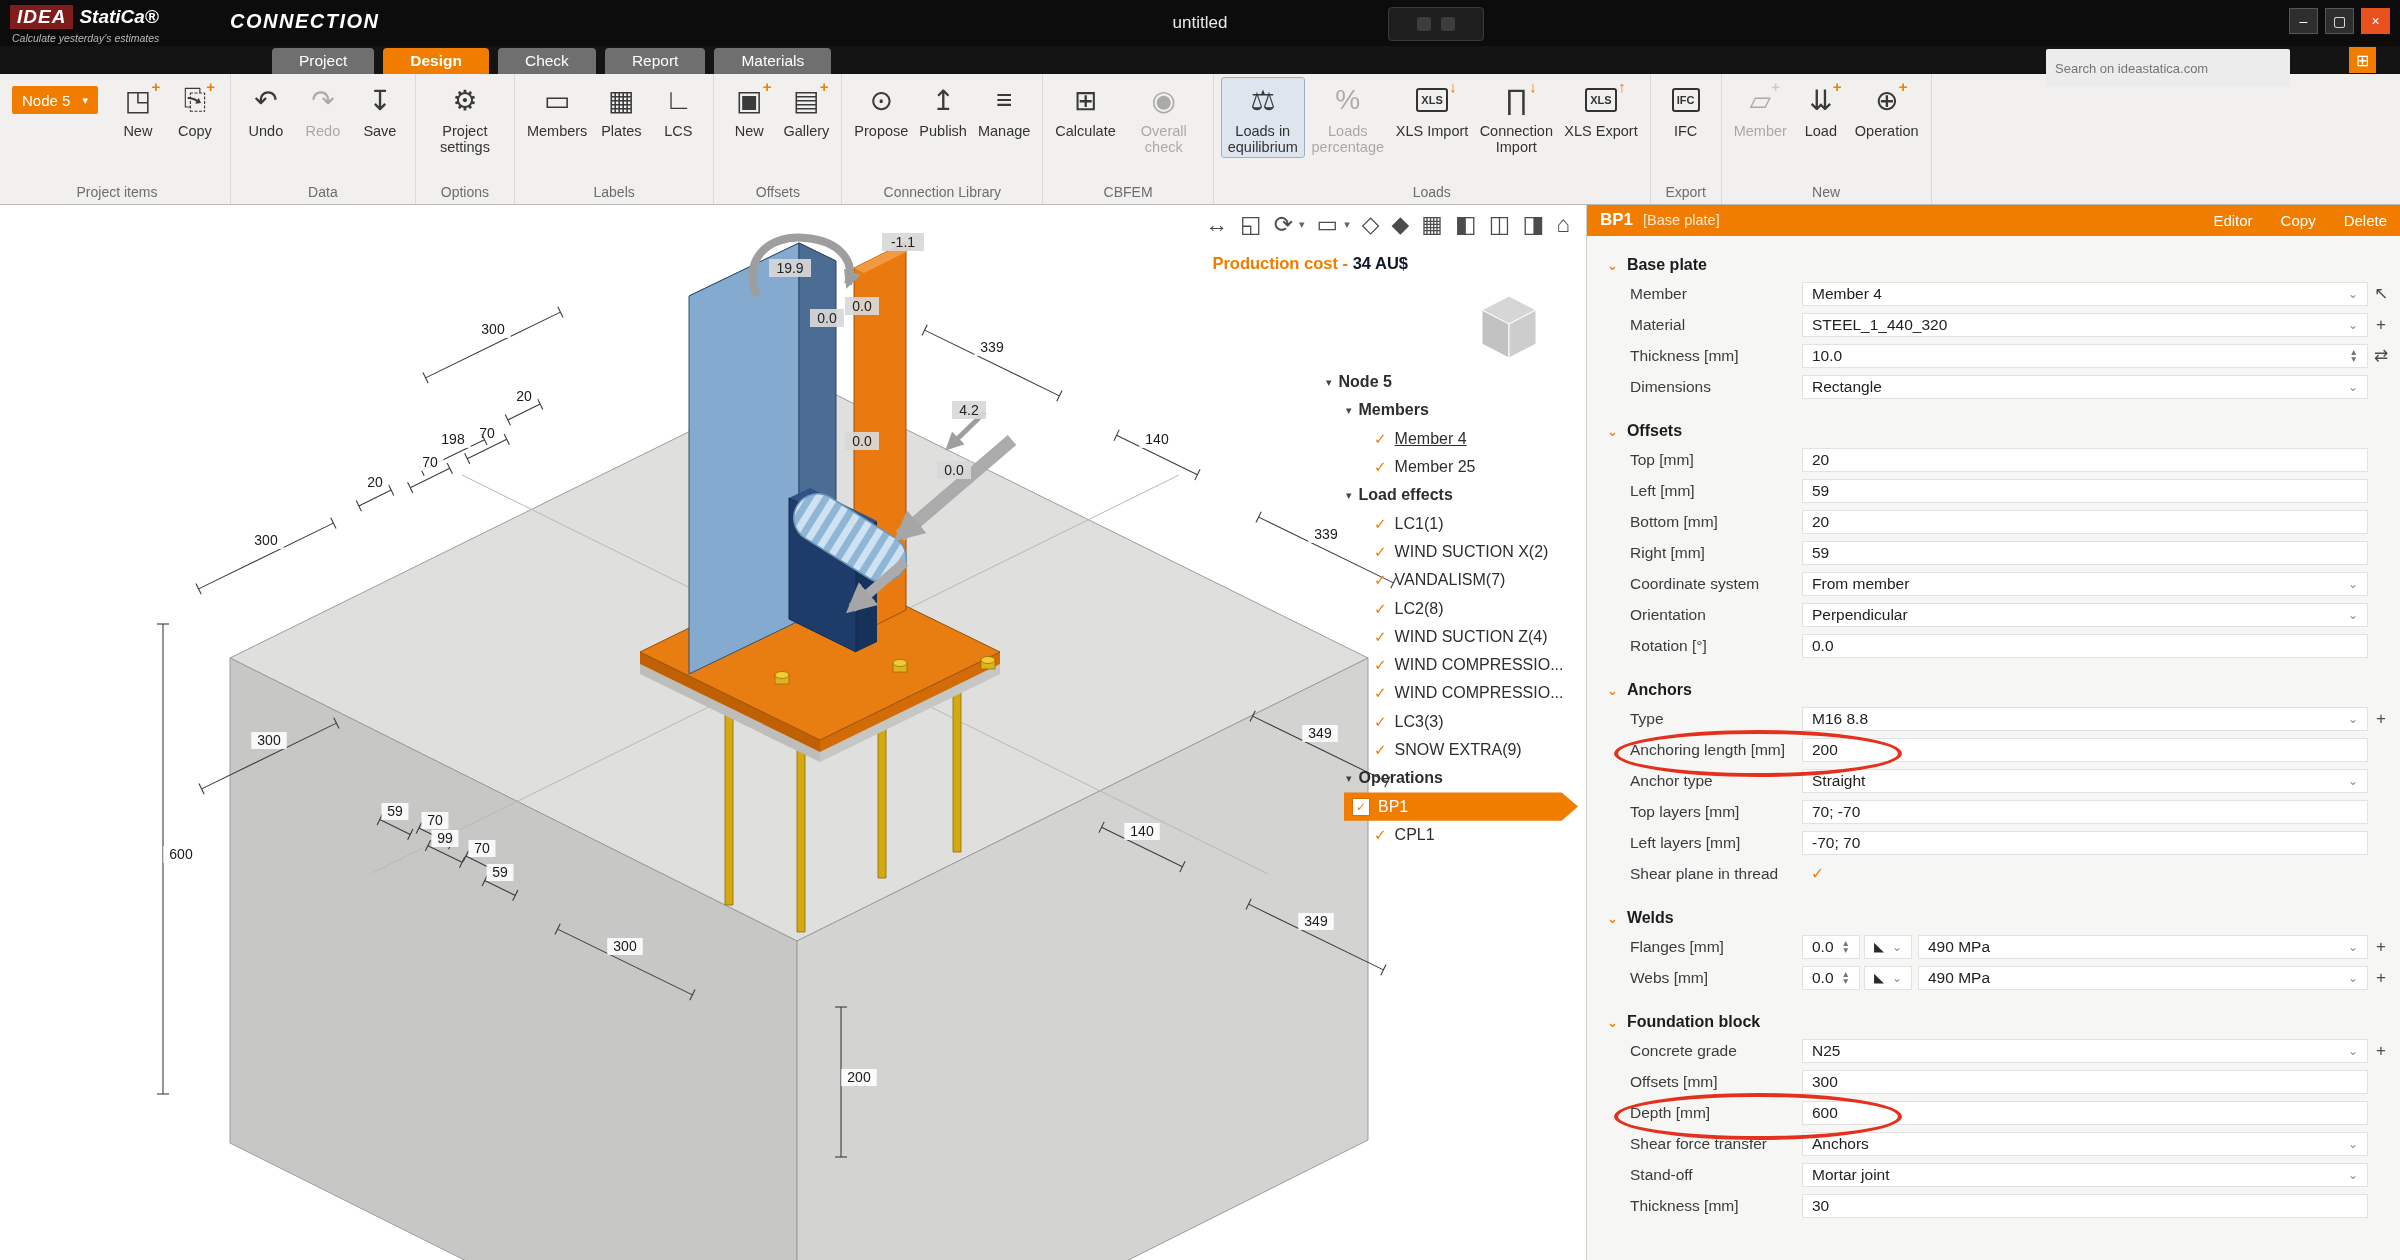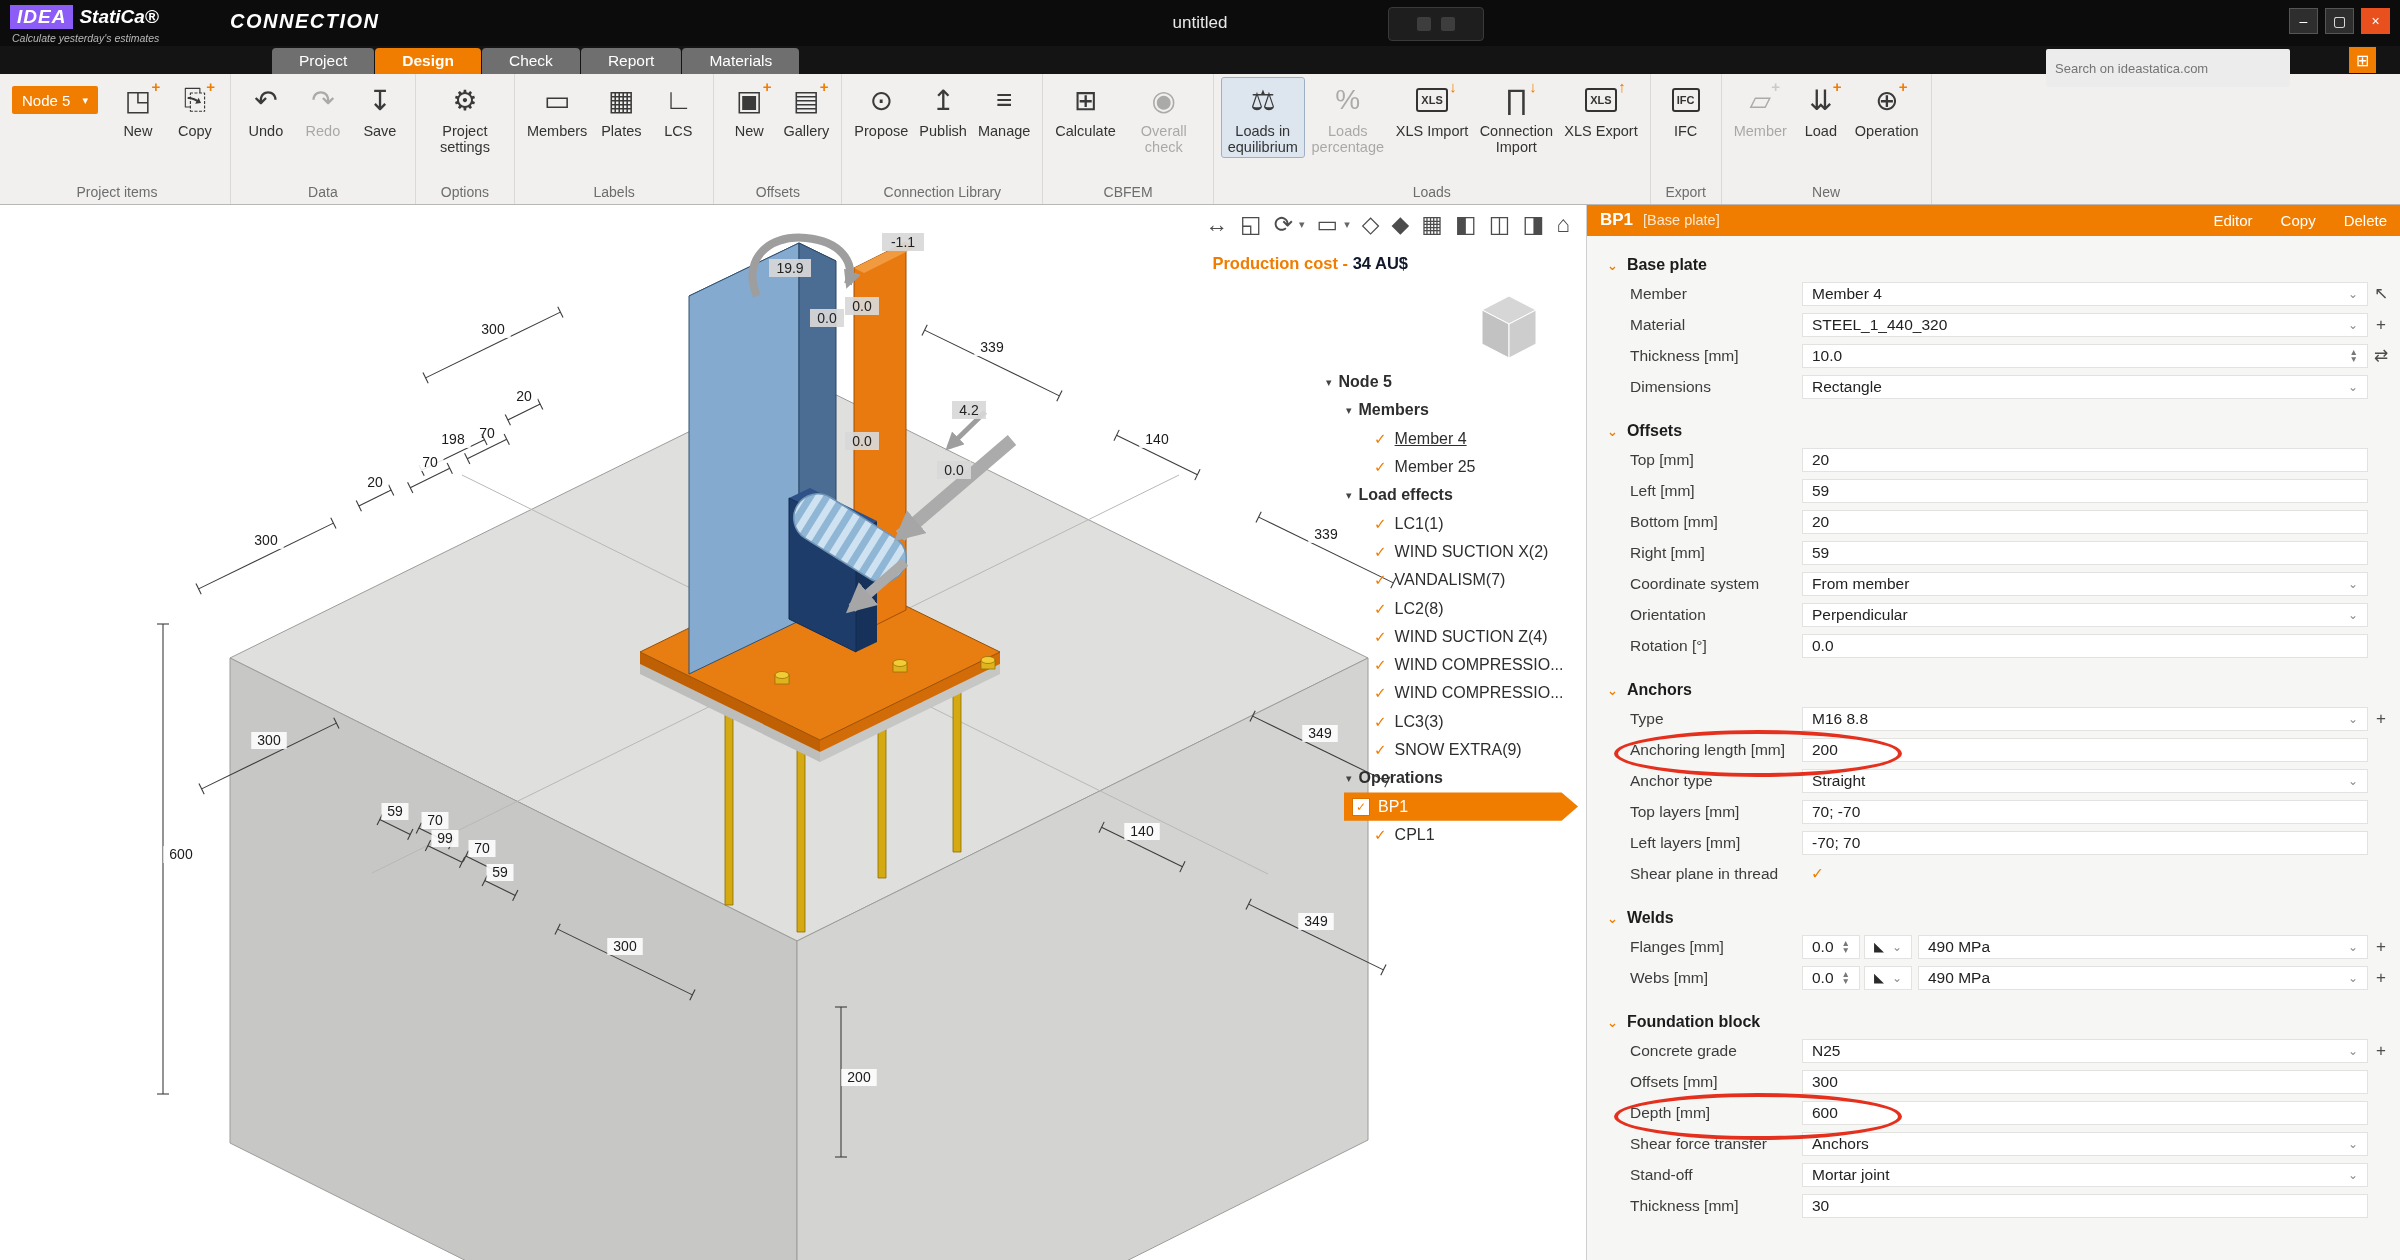--- a/index.html
+++ b/index.html
@@ -2,34 +2,34 @@
 <html><head>
 <meta charset="utf-8">
 <style>
   html,body{margin:0;padding:0;}
   body{width:2400px;height:1260px;position:relative;overflow:hidden;background:#fff;
        font-family:"Liberation Sans","DejaVu Sans",sans-serif;-webkit-font-smoothing:antialiased;}
 
   
   .titlebar{position:absolute;top:0;left:0;right:0;height:46px;background:#0c0c0c;color:#fff;z-index:20;}
   .logo{position:absolute;left:10px;top:5px;display:flex;align-items:baseline;gap:6px;}
-  .logo-box{background:#8b5cf6;color:#fff;font-style:italic;font-weight:bold;font-size:19px;padding:1px 7px;letter-spacing:1px;}
+  .logo-box{background:#7f1d1d;color:#fff;font-style:italic;font-weight:bold;font-size:19px;padding:1px 7px;letter-spacing:1px;}
   .logo-text{font-style:italic;font-weight:bold;font-size:19px;color:#fff;}
   .tagline{position:absolute;left:12px;top:32px;font-size:10.5px;font-style:italic;color:#b9b9b9;}
   .product{position:absolute;left:230px;top:10px;font-style:italic;font-weight:bold;font-size:20px;letter-spacing:1.5px;color:#fff;}
   .doc-title{position:absolute;left:50%;transform:translateX(-50%);top:13px;font-size:17px;color:#e8e8e8;}
   .tb-widget{position:absolute;left:1388px;top:7px;width:94px;height:32px;background:#1e1e1e;border:1px solid #3a3a3a;border-radius:4px;display:flex;align-items:center;justify-content:center;gap:10px;}
   .tb-widget i{display:block;width:14px;height:14px;background:#3d3d3d;border-radius:2px;}
   .winbtns{position:absolute;right:10px;top:8px;display:flex;gap:7px;}
   .winbtn{width:27px;height:24px;display:flex;align-items:center;justify-content:center;font-size:14px;color:#fff;background:#2e2e2e;border:1px solid #555;}
   .winbtn.close{background:#e8501e;border-color:#e8501e;}
 
   
   .tabstrip{position:absolute;top:46px;left:0;right:0;height:28px;background:#141414;z-index:19;}
-  .tabs{position:absolute;left:272px;top:2px;display:flex;gap:1px;}
+  .tabs{position:absolute;left:272px;top:2px;display:flex;gap:9px;}
   .tab{height:26px;display:flex;align-items:center;padding:0 27px;background:#6f6f6f;color:#fff;font-size:15.5px;border-radius:4px 4px 0 0;cursor:default;}
   .tab.active{background:#f07c00;font-weight:bold;}
   .search-input{position:absolute;right:110px;top:3px;width:226px;height:38px;background:#ececec;border:none;border-radius:2px;font-size:13px;color:#666;padding:0 9px;font-family:inherit;}
   .grid-btn{position:absolute;right:24px;top:1px;width:27px;height:26px;background:#f07c00;color:#fff;display:flex;align-items:center;justify-content:center;font-size:16px;}
 
   
   .ribbon{position:absolute;top:74px;left:0;right:0;height:130px;background:#f1f0ee;border-bottom:1px solid #b8b8b6;z-index:18;}
   .ribbon-groups{display:flex;align-items:stretch;height:100%;padding-left:4px;}
   .ribbon-group{position:relative;display:flex;flex-direction:column;align-items:center;padding:4px 8px 22px 8px;border-right:1px solid #dad9d7;box-sizing:border-box;}
   .rg-buttons{display:flex;gap:3px;align-items:flex-start;}

